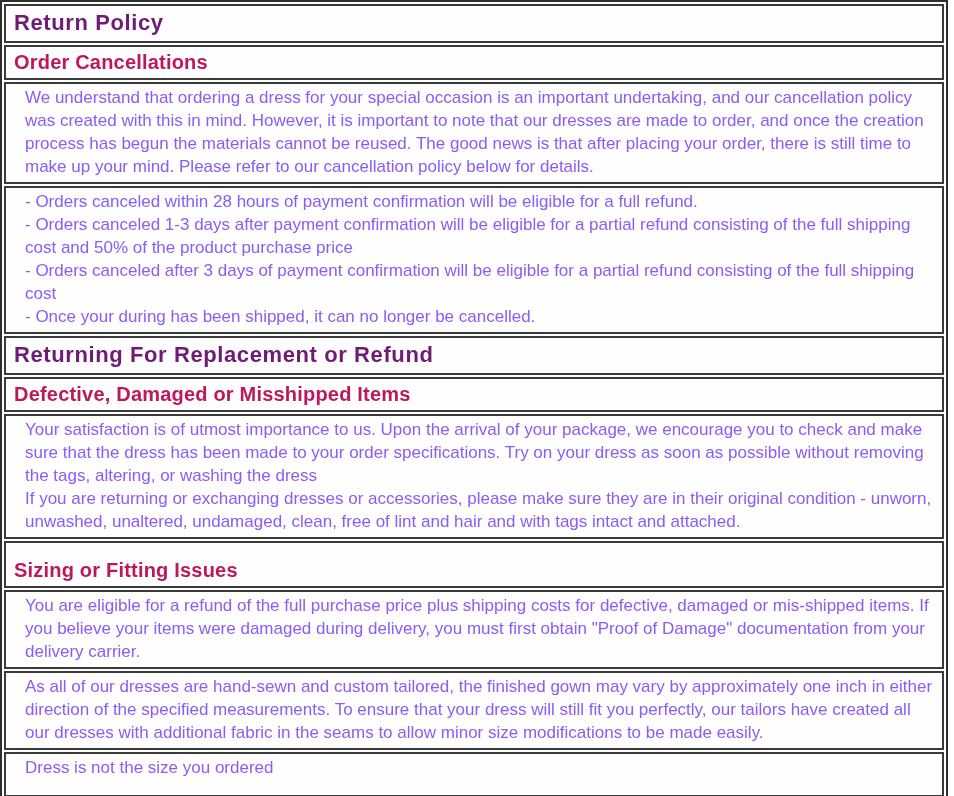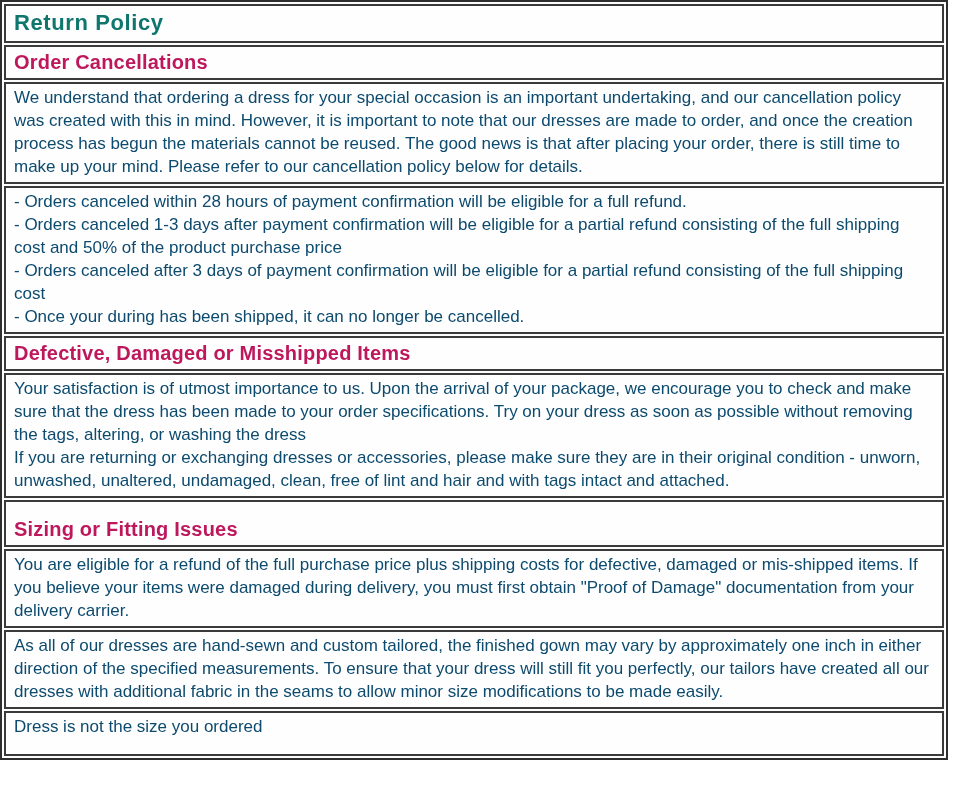--- a/index.html
+++ b/index.html
@@ -27,55 +27,56 @@
   .row {
     border: 2px solid #3a3a3a;
     background: #fefefe;
     margin-bottom: 2px;
     box-sizing: border-box;
   }
   .row:last-child { margin-bottom: 0; }
   .row.heading-gray {
     font-size: 22px;
     font-weight: bold;
-    color: #0f766e;
+    color: #701a75;
     letter-spacing: 0.6px;
     padding: 4px 8px 5px 8px;
   }
   .row.heading-black {
     font-size: 20px;
     font-weight: bold;
     color: #be185d;
     letter-spacing: 0.2px;
     padding: 4px 8px 4px 8px;
   }
   .row.body {
     font-size: 17px;
     line-height: 23px;
-    color: #0c4a6e;
-    padding: 2px 7px 4px 8px;
+    color: #8b5cf6;
+    padding: 2px 7px 4px 19px;
   }
   .row.pad-top { padding-top: 16px; }
   .row.body p { margin: 0; }
 </style>
 </head>
 <body>
 
 <div class="doc" id="policy-doc">
     <div class="row heading-gray">Return Policy</div>
     <div class="row heading-black">Order Cancellations</div>
     <div class="row body">
       <p>We understand that ordering a dress for your special occasion is an important undertaking, and our cancellation policy was created with this in mind. However, it is important to note that our dresses are made to order, and once the creation process has begun the materials cannot be reused. The good news is that after placing your order, there is still time to make up your mind. Please refer to our cancellation policy below for details.</p>
     </div>
     <div class="row body">
       <p>- Orders canceled within 28 hours of payment confirmation will be eligible for a full refund.</p>
       <p>- Orders canceled 1-3 days after payment confirmation will be eligible for a partial refund consisting of the full shipping cost and 50% of the product purchase price</p>
       <p>- Orders canceled after 3 days of payment confirmation will be eligible for a partial refund consisting of the full shipping cost</p>
       <p>- Once your during has been shipped, it can no longer be cancelled.</p>
     </div>
+    <div class="row heading-gray">Returning For Replacement or Refund</div>
     <div class="row heading-black">Defective, Damaged or Misshipped Items</div>
     <div class="row body">
       <p>Your satisfaction is of utmost importance to us. Upon the arrival of your package, we encourage you to check and make sure that the dress has been made to your order specifications. Try on your dress as soon as possible without removing the tags, altering, or washing the dress</p>
       <p>If you are returning or exchanging dresses or accessories, please make sure they are in their original condition - unworn, unwashed, unaltered, undamaged, clean, free of lint and hair and with tags intact and attached.</p>
     </div>
     <div class="row heading-black pad-top">Sizing or Fitting Issues</div>
     <div class="row body">
       <p>You are eligible for a refund of the full purchase price plus shipping costs for defective, damaged or mis-shipped items. If you believe your items were damaged during delivery, you must first obtain "Proof of Damage" documentation from your delivery carrier.</p>
     </div>
     <div class="row body">

